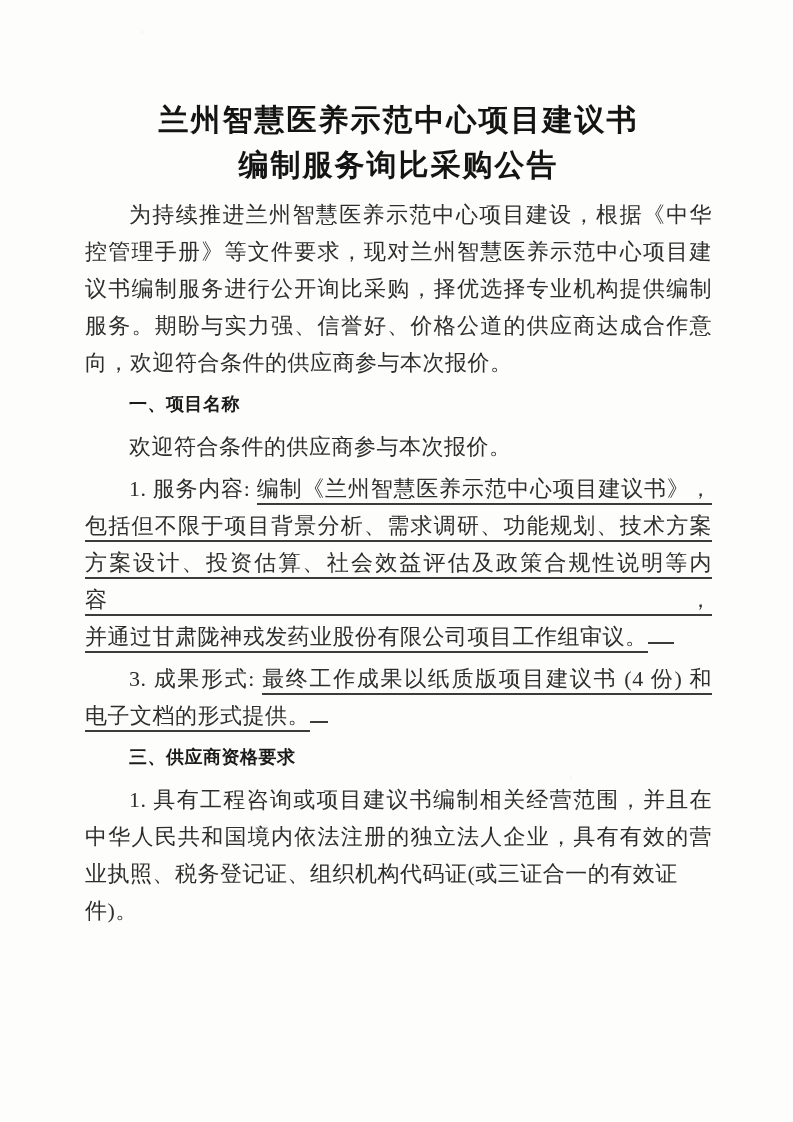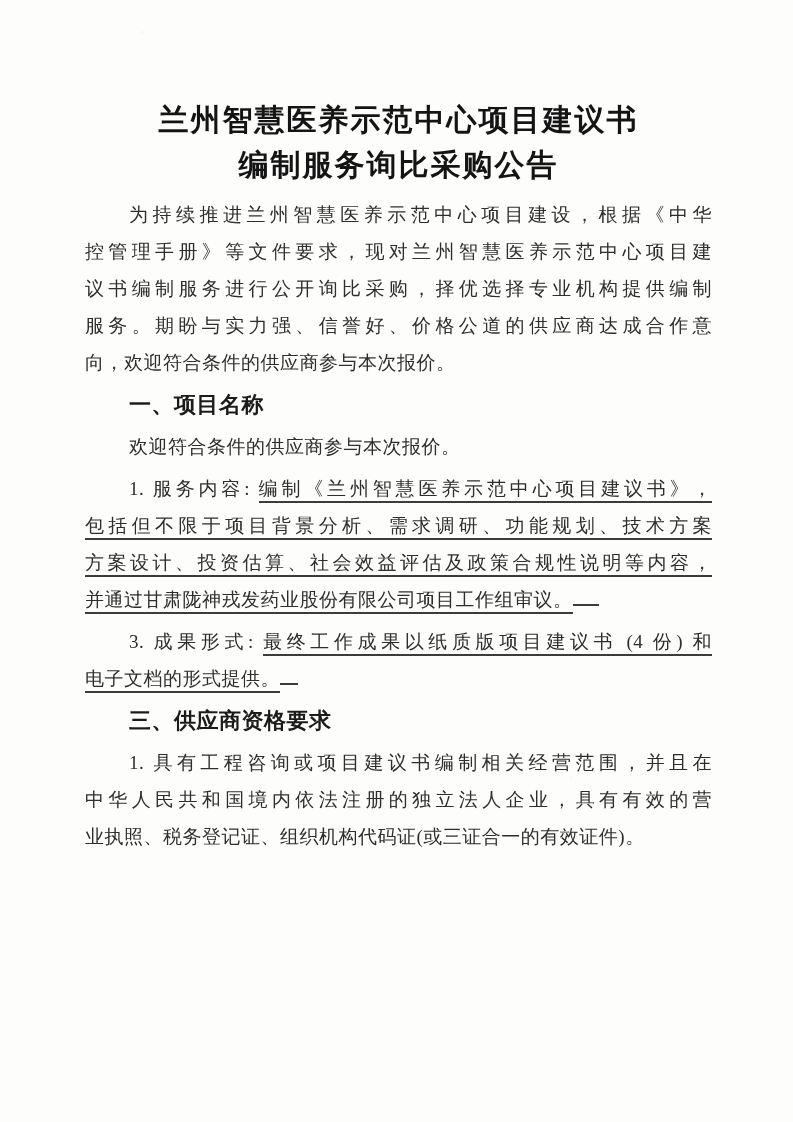--- a/index.html
+++ b/index.html
@@ -24,35 +24,35 @@
     font-family: "DejaVu Sans", "Liberation Sans", sans-serif;
     font-weight: bold;
     font-size: 30px;
     line-height: 45px;
     letter-spacing: 2px;
     color: #141414;
     margin-bottom: 9px;
   }
   .tline { display: block; }
   .line {
-    font-size: 19px;
+    font-size: 22px;
     line-height: 37px;
     letter-spacing: 0.5px;
   }
   .full {
     text-align: justify;
     text-align-last: justify;
     text-justify: inter-character;
   }
   .indent { text-indent: 44px; }
   .para { margin-top: 5px; }
   .heading {
     font-family: Liberation Serif, serif;
     font-weight: bold;
-    font-size: 22px;
+    font-size: 18px;
     line-height: 37px;
     text-indent: 44px;
     letter-spacing: 0.5px;
     color: #1b1b1b;
     margin-top: 5px;
   }
   .u {
     border-bottom: 2px solid #3c3c3c;
     padding-bottom: 2px;
     font-family: Liberation Serif, serif;

